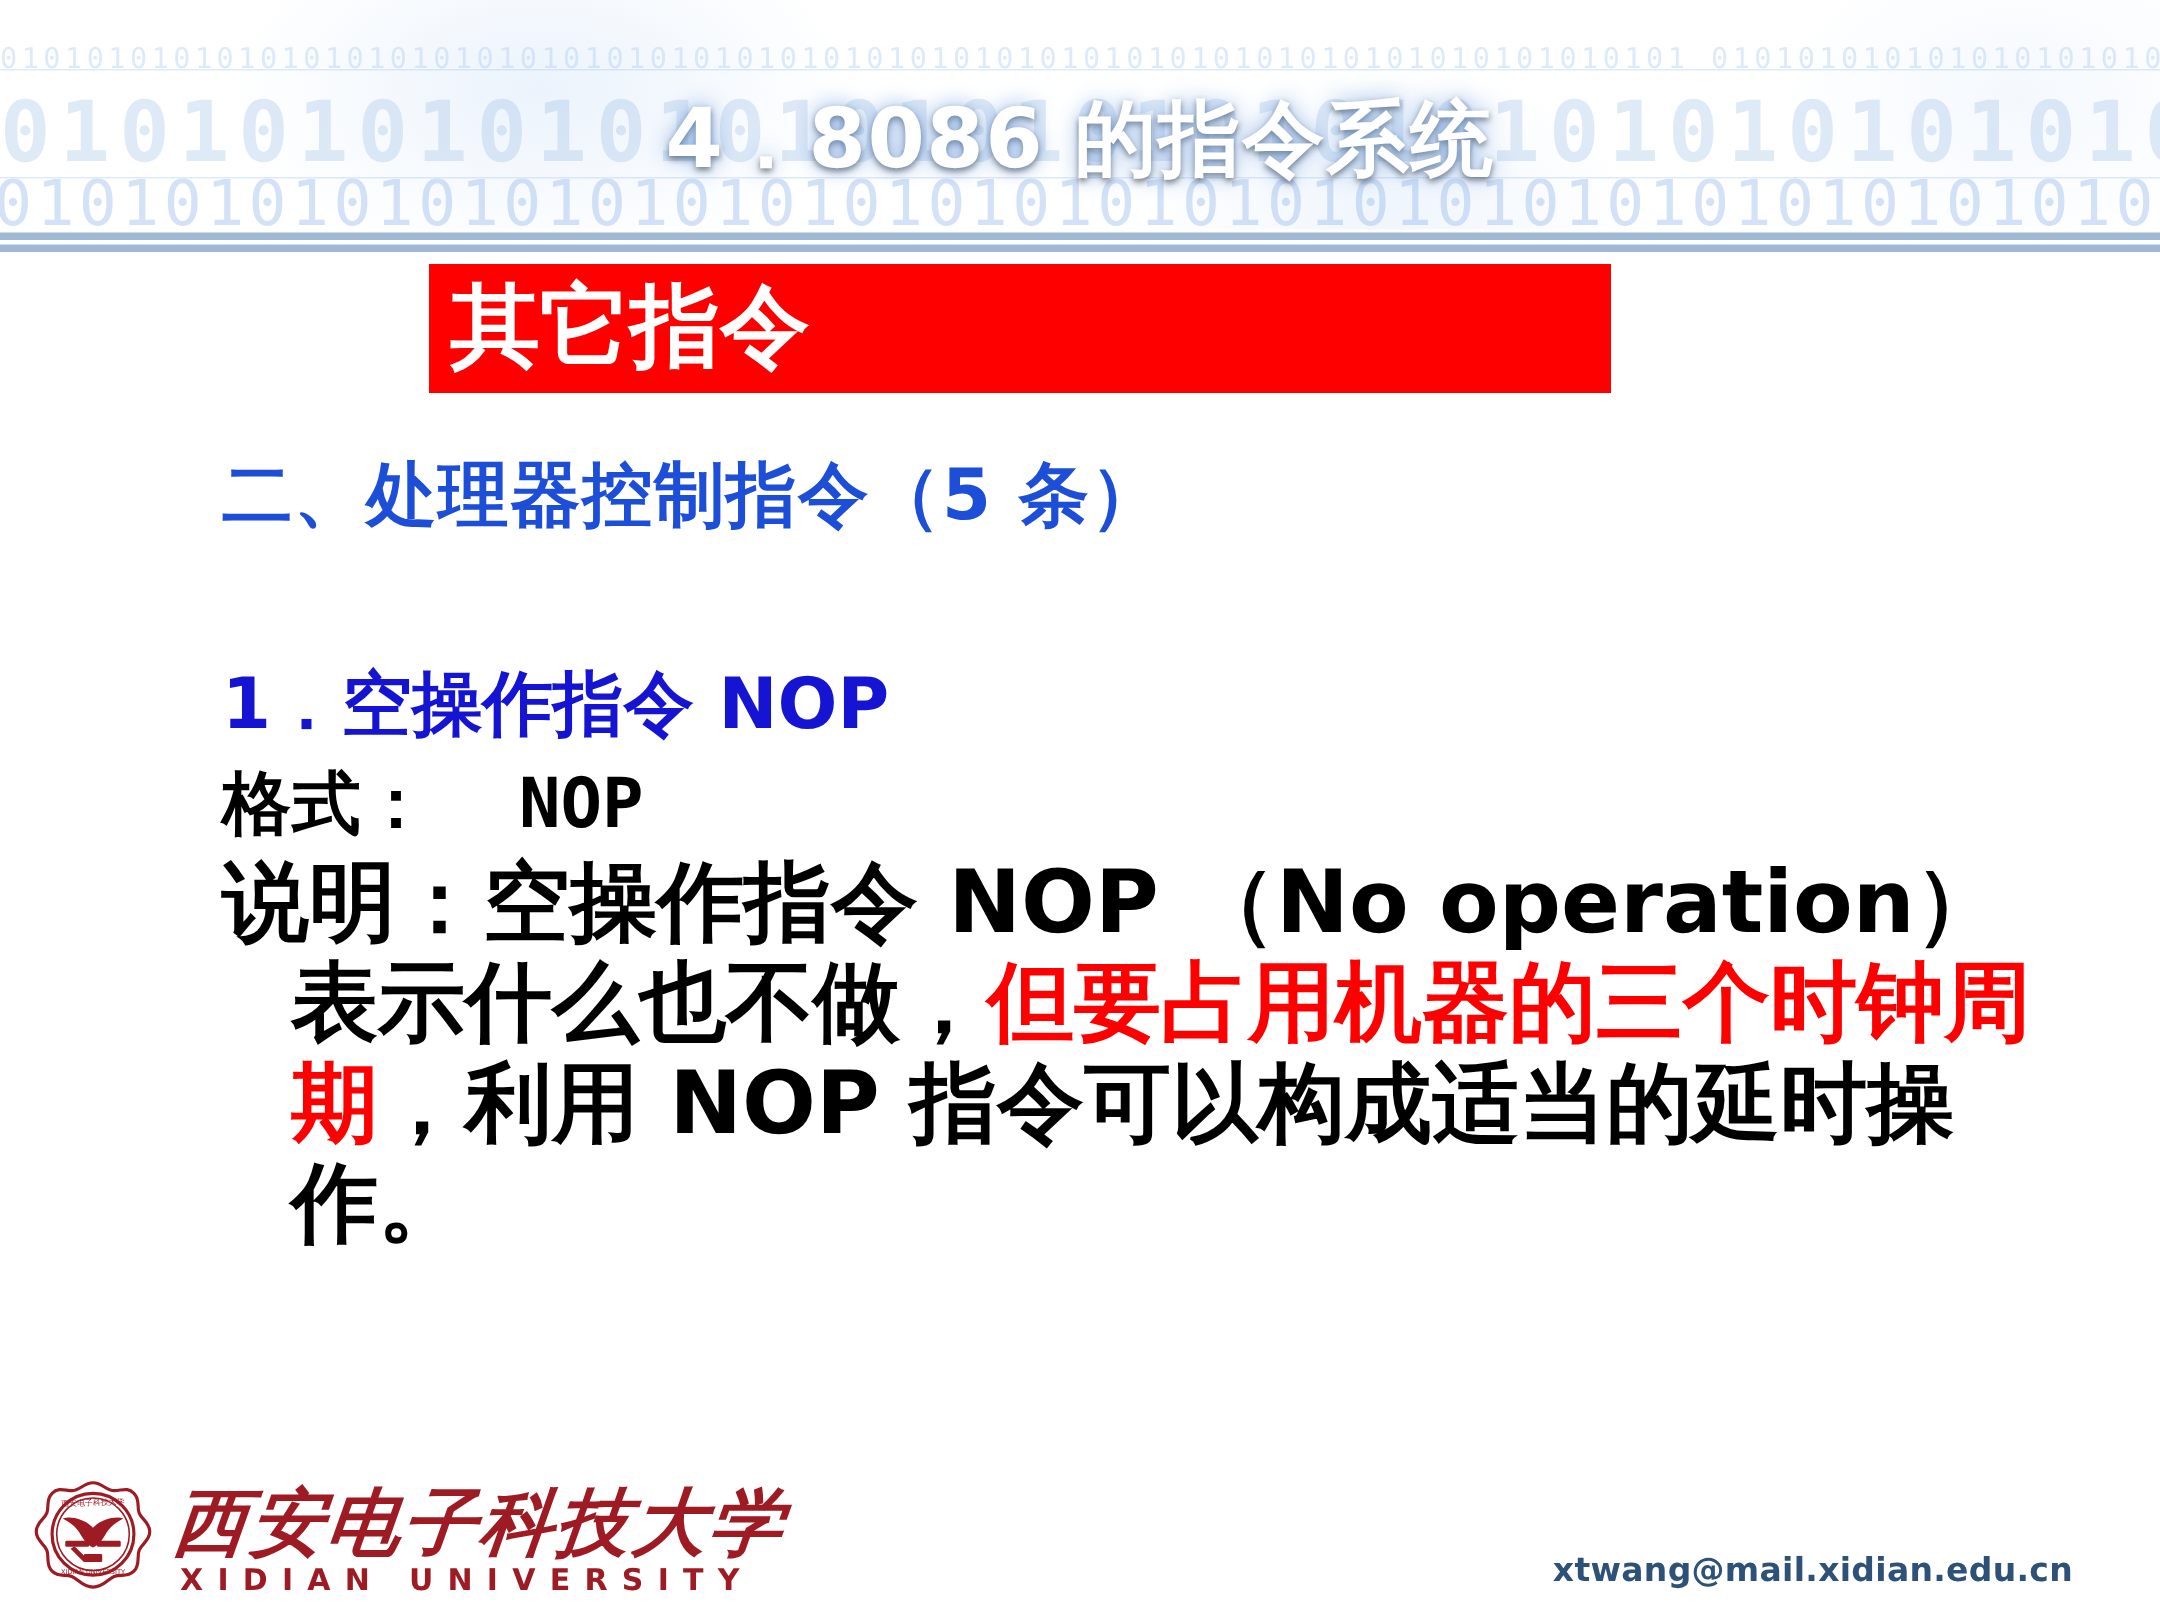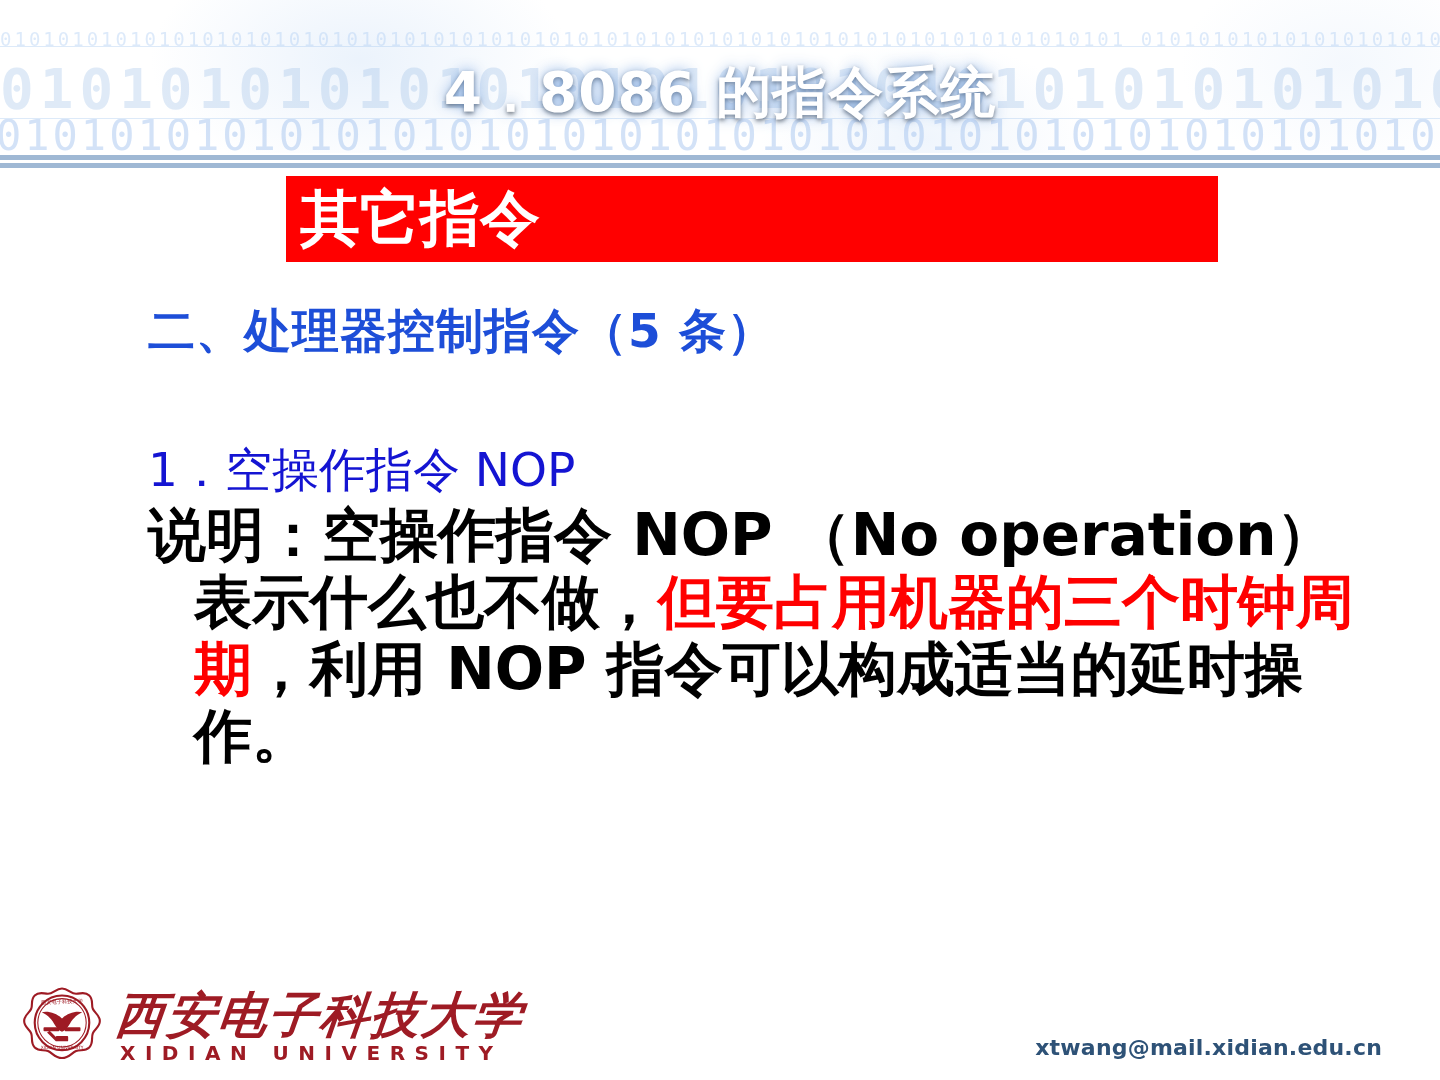--- a/index.html
+++ b/index.html
@@ -55,41 +55,41 @@
     text-shadow:0 0 14px rgba(120,165,225,0.85),0 2px 4px rgba(0,0,0,0.55);
     white-space:nowrap;
   }
   .hdr-title .num{font-family:"DejaVu Sans","Liberation Sans",sans-serif;}
 
   .underline1{position:absolute;left:0;top:155px;width:1440px;height:5px;background:#9fb8d4;}
   .underline2{position:absolute;left:0;top:163px;width:1440px;height:5px;background:#9fb8d4;}
 
   
   .redbar{
-    position:absolute;left:286px;top:176px;width:932px;height:86px;
+    position:absolute;left:286px;top:176px;width:788px;height:86px;
     background:#ff0000;
   }
   .redbar-text{
     position:absolute;left:14px;top:6px;
     font-size:60px;font-weight:700;color:#ffffff;
     line-height:72px;white-space:nowrap;
     font-family:"DejaVu Sans","Liberation Sans",sans-serif;
   }
 
   
   .body{
     position:absolute;left:148px;top:300px;width:1230px;
   }
   .ln-head2{
     font-size:47px;font-weight:700;color:#1d4ed8;
     line-height:62px;letter-spacing:1px;white-space:nowrap;
   }
   .spacer{height:62px;}
   .ln-item{
-    font-size:47px;font-weight:400;color:#1414d2;
+    font-size:47px;font-weight:700;color:#1414d2;
     line-height:64px;white-space:nowrap;
     margin-top:14px;
   }
   .ln-fmt{
     font-size:46px;line-height:66px;color:#000;font-weight:700;
     white-space:nowrap;letter-spacing:0.5px;
   }
   .ln-fmt .mono{font-family:"DejaVu Sans Mono","Liberation Mono",monospace;letter-spacing:0;}
   .para{
     font-size:58px;line-height:67px;color:#000000;font-weight:700;
@@ -154,20 +154,24 @@
 <div class="body">
 
   <div class="ln-head2">二、处理器控制指令（5 条）</div>
 
   <div class="spacer"></div>
 
   <div class="ln-item">
     <span>1．</span><span>空操作指令 NOP</span>
   </div>
 
+  <div class="ln-fmt">
+    <span>格式：</span>
+    <span class="mono" style="padding-left:42px;">NOP</span>
+  </div>
 
   <div class="para">
     <span>说明：</span><span>空操作指令 NOP （No operation） 表示什么也不做，</span><span class="red">但要占用机器的三个时钟周期</span><span>，利用 NOP 指令可以构成适当的延时操作。</span>
   </div>
 
 </div>
 
 <div class="logo">
   <svg class="seal" viewBox="0 0 100 100">
     <g fill="none" stroke="#9e1b24" stroke-width="2.4">

